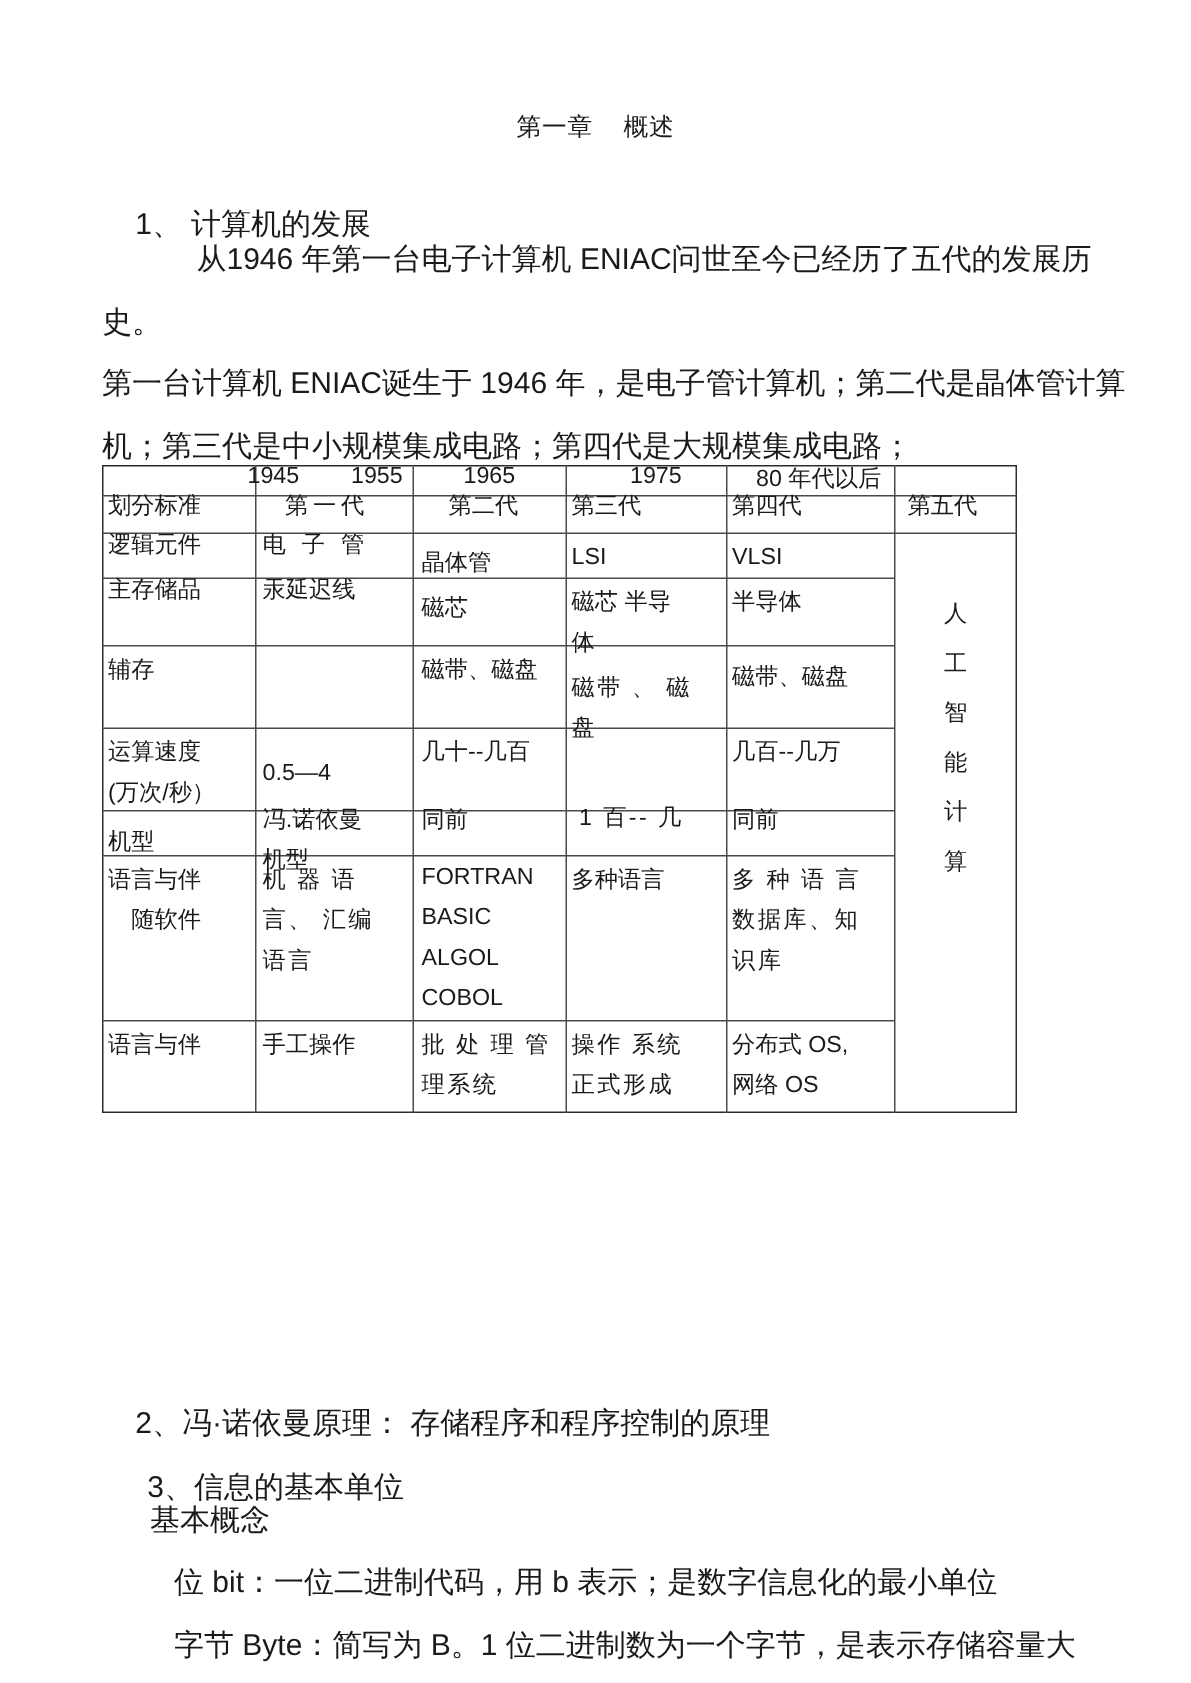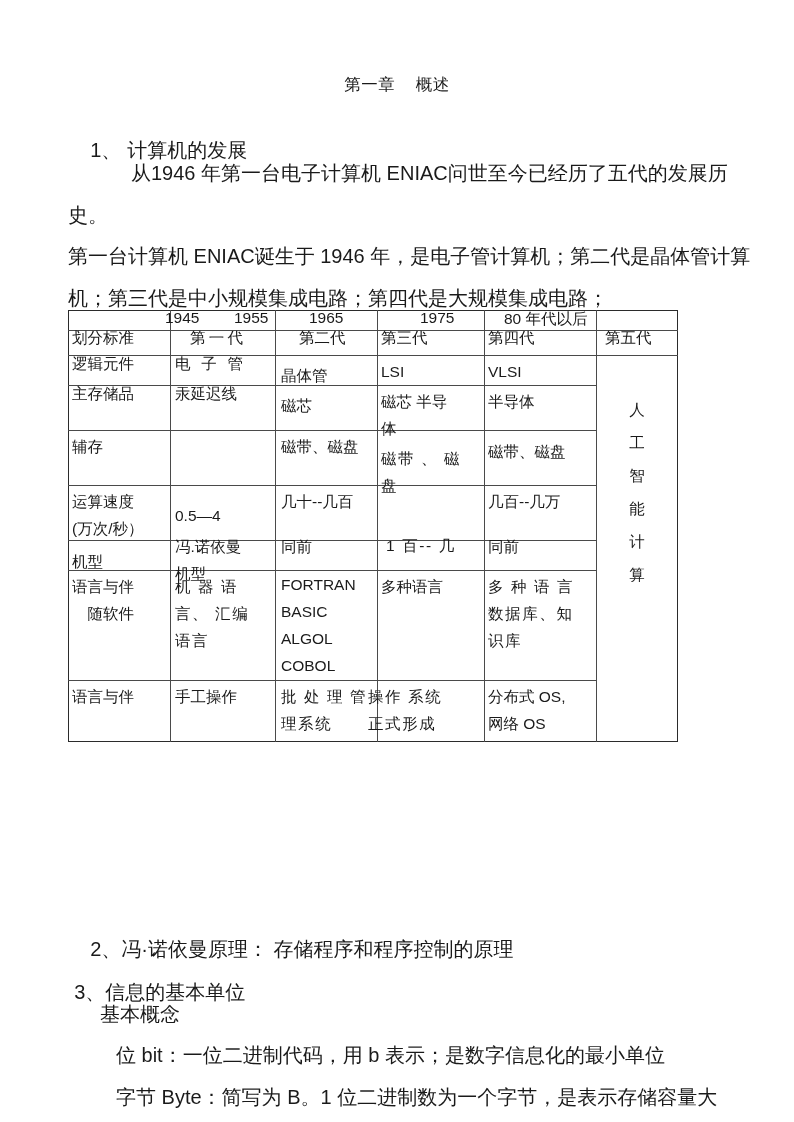--- a/index.html
+++ b/index.html
@@ -181,31 +181,31 @@
 COBOL</div>
     <div class="cell" style="left:313px; top:263px;">多种语言</div>
     <div class="cell cell-sp2" style="left:420px; top:263px;">多 种 语 言
 数据库、知
 识库</div>
 
     <div class="cell" style="left:4px;   top:373px;">语言与伴</div>
     <div class="cell" style="left:107px; top:373px;">手工操作</div>
     <div class="cell cell-sp2" style="left:213px; top:373px;">批 处 理 管
 理系统</div>
-    <div class="cell cell-sp2" style="left:300px; top:373px;">操作 系统
+    <div class="cell cell-sp2" style="left:313px; top:373px;">操作 系统
 正式形成</div>
     <div class="cell" style="left:420px; top:373px;">分布式 OS,
 网络 OS</div>
   </div>
 
   <div class="abs para" style="left:68px; top:919px;">
     <span>2、</span><span>冯·诺依曼原理： 存储程序和程序控制的原理</span>
   </div>
 
-  <div class="abs para" style="left:52px; top:962px;">
+  <div class="abs para" style="left:76px; top:962px;">
     <span>3、</span><span>信息的基本单位</span>
   </div>
 
   <div class="abs para" style="left:100px; top:1004px;">基本概念</div>
   <div class="abs para" style="left:116px; top:1045px;">位 bit：一位二进制代码，用 b 表示；是数字信息化的最小单位</div>
   <div class="abs para" style="left:116px; top:1087px;">字节 Byte：简写为 B。1 位二进制数为一个字节，是表示存储容量大</div>
 
 </div>
 
 </body></html>

